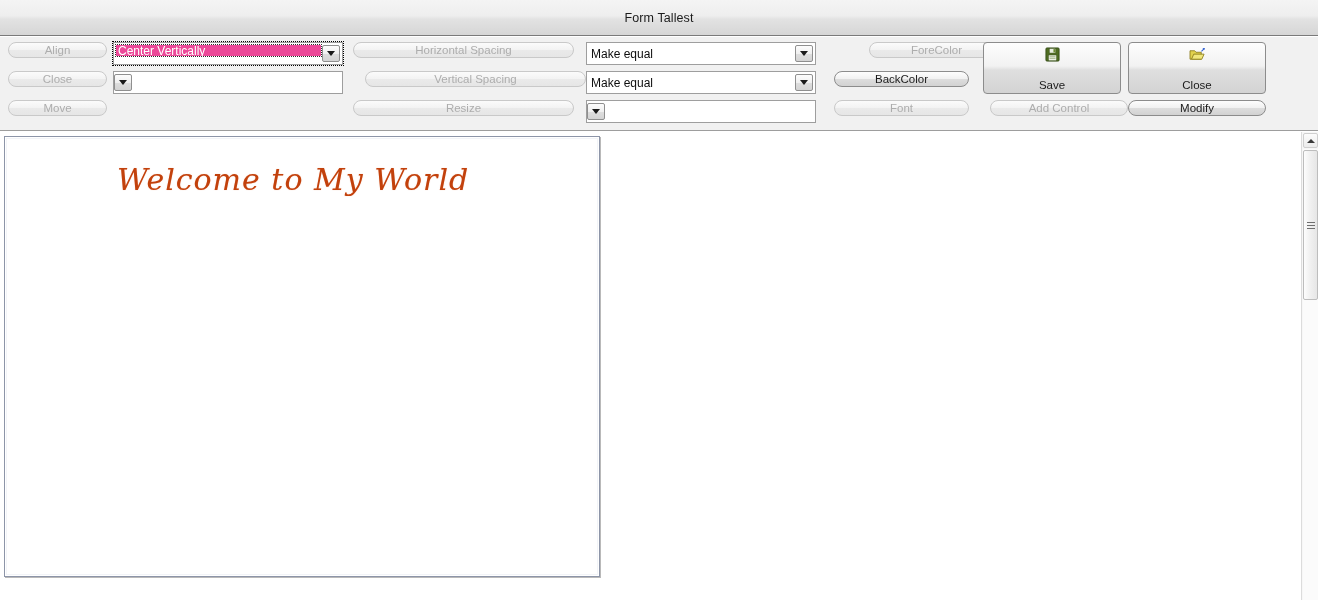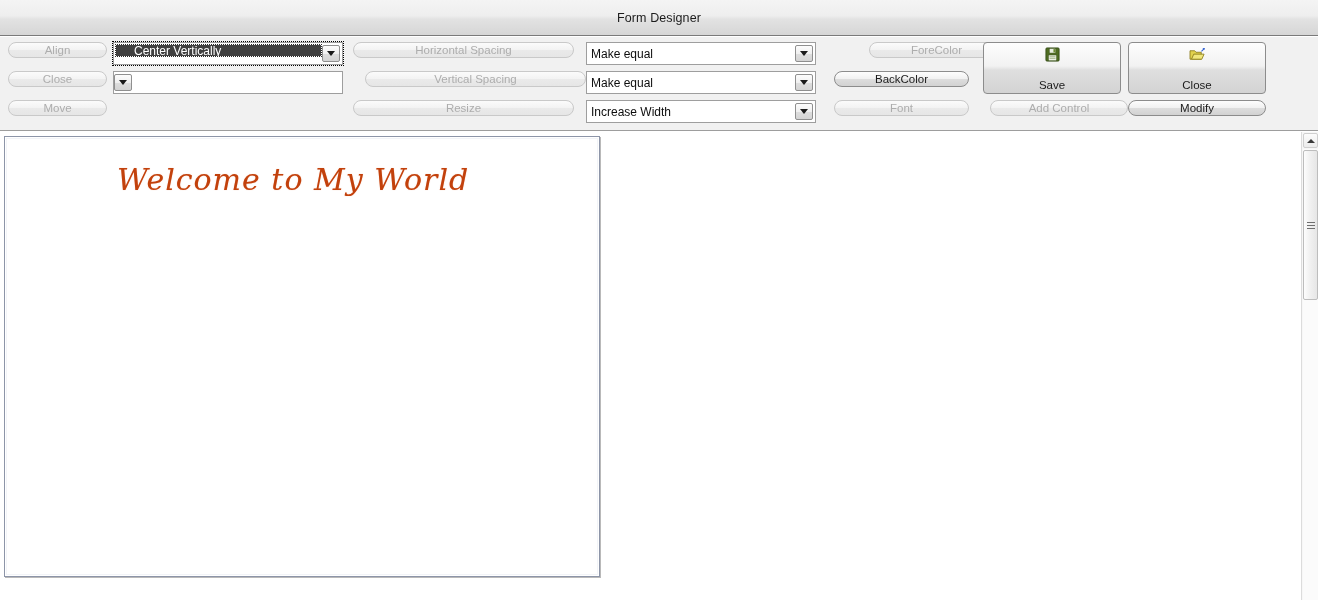--- a/index.html
+++ b/index.html
@@ -126,24 +126,24 @@
     flex: 1;
     display: flex;
     align-items: center;
     padding-left: 4px;
     font-size: 12px;
     color: #0d0d0d;
     overflow: hidden;
     white-space: nowrap;
   }
   .combo.focused .cval {
-    background: #404040;
+    background: #ec4899;
     color: #ffffff;
     margin: 2px 1px 8px 2px;
-    padding-left: 18px;
+    padding-left: 2px;
     outline: 1px dotted #2b2b2b;
   }
   .combo.focused {
     outline: 1px dotted #000000;
     outline-offset: 0px;
   }
   .combo .carrow {
     width: 18px;
     margin: 2px 2px 2px 0;
     box-sizing: border-box;
@@ -264,21 +264,21 @@
     height: 1px;
     background: #6f6f6f;
   }
 </style>
 </head>
 <body>
 
 <div id="app">
 
   <div class="titlebar">
-    <span class="titlebar-text">Form Designer</span>
+    <span class="titlebar-text">Form Tallest</span>
   </div>
 
   <div class="toolbar">
 
     <div class="tb-col" style="left:8px; width:99px;">
       <div class="tb-row r0" style="width:99px;">
         <div class="btn" style="width:99px;">
           <span>Align</span>
         </div>
       </div>
@@ -350,21 +350,20 @@
       <div class="tb-row r1" style="width:230px;">
         <div class="combo">
           <span class="cval">Make equal</span>
           <span class="carrow">
             <span class="tri-down"></span>
           </span>
         </div>
       </div>
       <div class="tb-row r2" style="width:230px;">
         <div class="combo">
-          <span class="cval">Increase Width</span>
           <span class="carrow">
             <span class="tri-down"></span>
           </span>
         </div>
       </div>
     </div>
 
     <div class="tb-col" style="left:834px; width:135px;">
       <div class="tb-row r0" style="width:135px;padding-left:35px;">
         <div class="btn" style="width:135px;">

